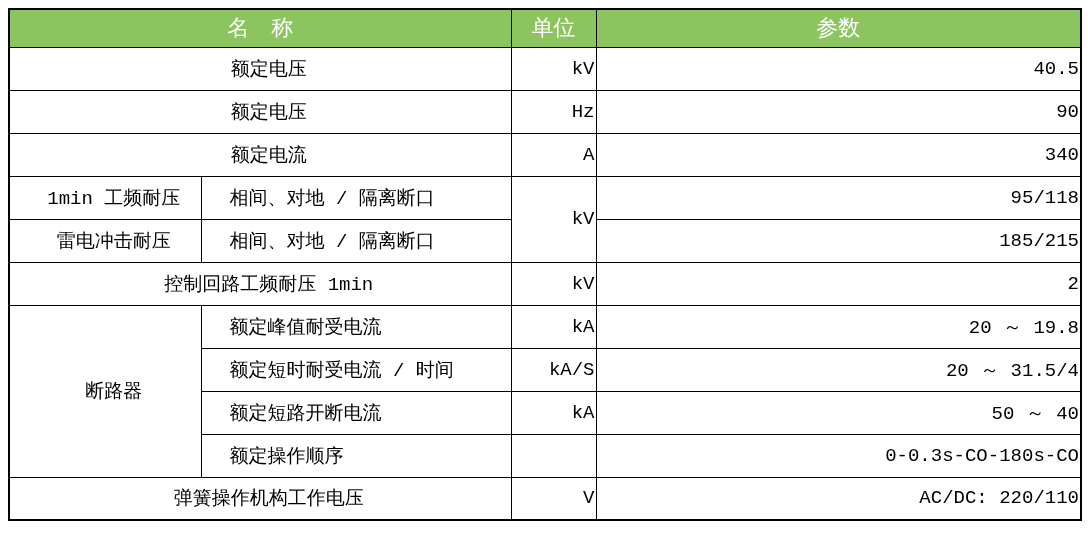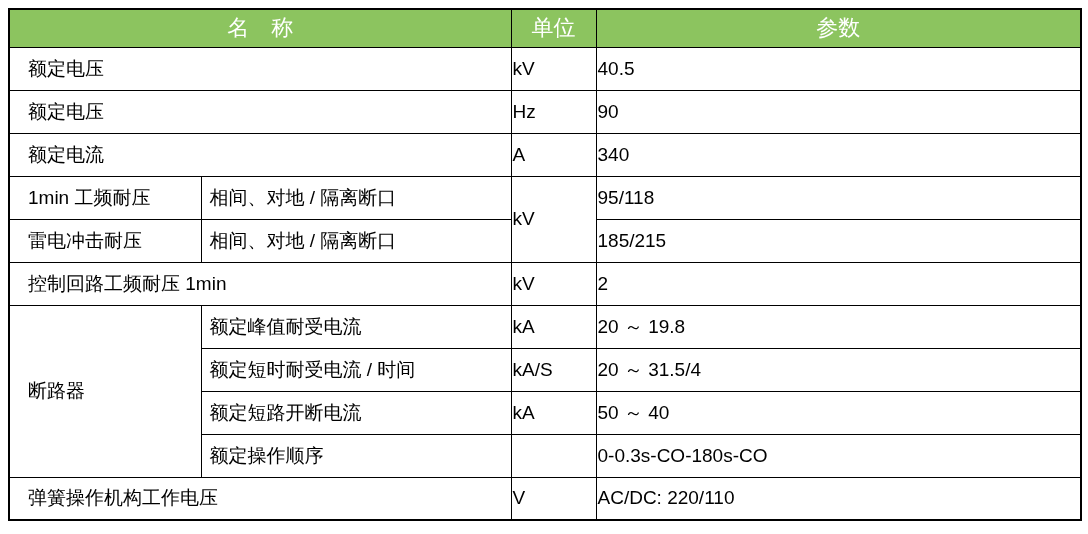--- a/index.html
+++ b/index.html
@@ -23,52 +23,52 @@
   table.spec{
     border-collapse:collapse;
     table-layout:fixed;
     width:1072px;
     border:2px solid var(--border);
     background:var(--bg);
   }
   table.spec th,
   table.spec td{
     border:1px solid var(--border);
-    font-family:Liberation Sans, sans-serif;
+    font-family:Liberation Mono, monospace;
     color:#000000;
     font-size:19px;
     font-weight:normal;
     overflow:hidden;
     white-space:nowrap;
     box-sizing:border-box;
   }
   table.spec thead th{
     background:var(--header-bg);
     color:var(--header-text);
     font-size:22px;
     height:38px;
     text-align:center;
     vertical-align:middle;
   }
   table.spec tbody tr{
     height:43px;
   }
   td.label{
-    text-align:left;
+    text-align:center;
     padding-left:18px;
     vertical-align:middle;
   }
   td.sub{
     text-align:left;
-    padding-left:8px;
+    padding-left:28px;
     vertical-align:middle;
   }
   td.unit,
   td.value{
-    text-align:left;
+    text-align:right;
     vertical-align:middle;
   }
 </style>
 </head>
 <body>
 
 <div class="wrap">
   <table class="spec">
     <colgroup>
       <col style="width:192px">

